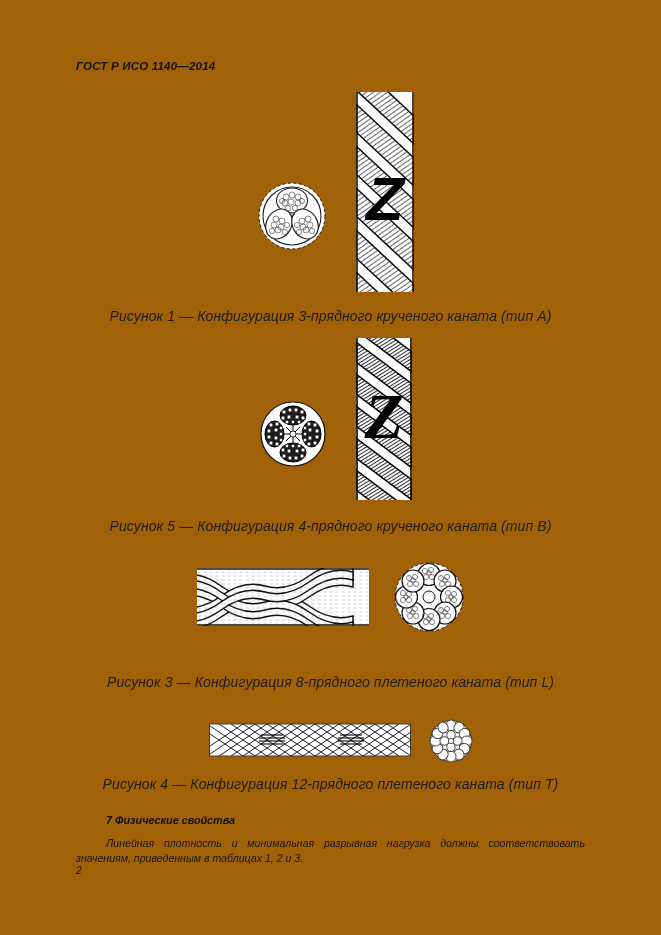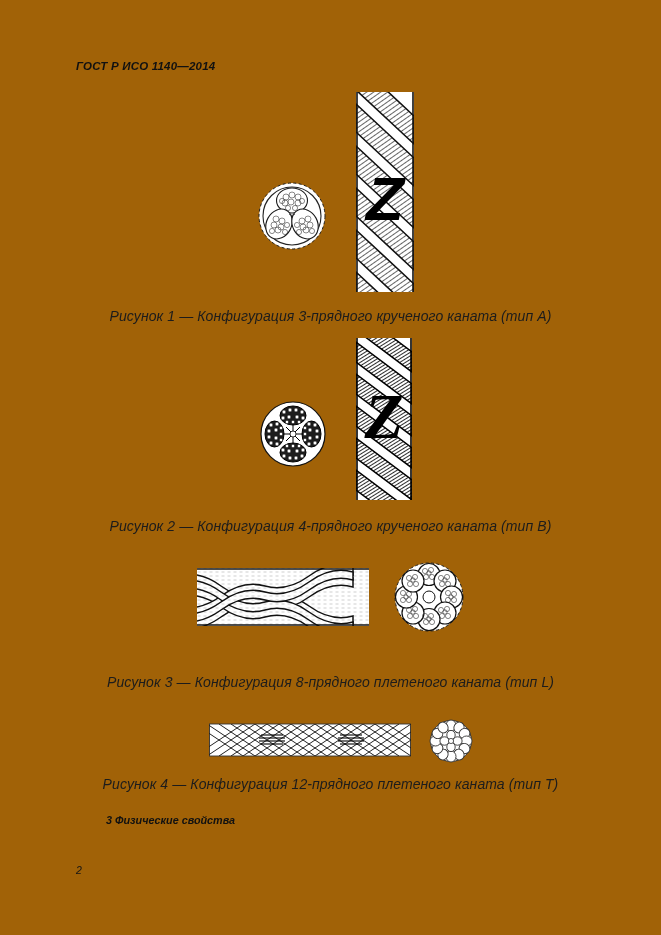--- a/index.html
+++ b/index.html
@@ -247,21 +247,21 @@
             <path d="M3 100 L59 142 L59 162 L3 120 Z" fill="url(#hatchB)" stroke="#000" stroke-width="1.5"></path>
             <path d="M3 132 L59 174 L59 194 L3 152 Z" fill="url(#hatchB)" stroke="#000" stroke-width="1.5"></path>
           </g>
           <line x1="4" y1="0" x2="4" y2="162" stroke="#000" stroke-width="1.6"></line>
           <line x1="58" y1="0" x2="58" y2="162" stroke="#000" stroke-width="1.6"></line>
           <text x="31" y="100" font-family="'Liberation Serif', serif" font-size="64" font-weight="bold" text-anchor="middle" fill="#000">Z</text>
         </svg>
       </div>
 
     </div>
-    <div class="fig-caption" style="margin-top:18px;">Рисунок 2 — Конфигурация 4-прядного крученого каната (тип В)</div>
+    <div class="fig-caption" style="margin-top:18px;">Рисунок 5 — Конфигурация 4-прядного крученого каната (тип В)</div>
   </div>
 
   <div class="figure-block" style="top:560px;">
     <div class="fig-art" style="height:80px;">
 
       <div class="art-abs" style="left:197px; top:2px;">
         <svg width="172" height="72" viewBox="0 0 172 72">
           <defs>
             <clipPath id="braidclip3">
                 <rect x="0" y="6" width="172" height="58"></rect>
@@ -437,18 +437,19 @@
           </g>
           <circle cx="23" cy="23" r="2.6" fill="#ffffff" stroke="#333" stroke-width="0.8"></circle>
         </svg>
       </div>
 
     </div>
     <div class="fig-caption" style="margin-top:12px;">Рисунок 4 — Конфигурация 12-прядного плетеного каната (тип Т)</div>
   </div>
 
 
-  <div class="sec-head" style="top:814px;">3 Физические свойства</div>
-
+  <div class="sec-head" style="top:814px;">7 Физические свойства</div>
+
+  <div class="body-text indent" style="top:836px;">Линейная плотность и минимальная разрывная нагрузка должны соответствовать значениям, приведенным  в таблицах 1, 2 и 3.</div>
 
   <div class="page-num" style="top:864px;">2</div>
 
 </div>
 
 </body></html>

